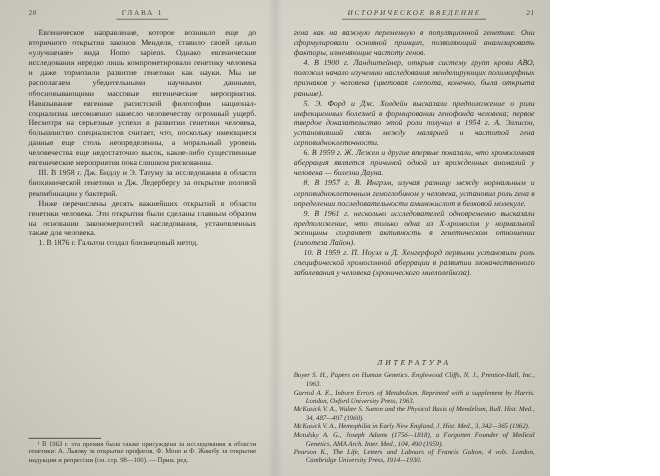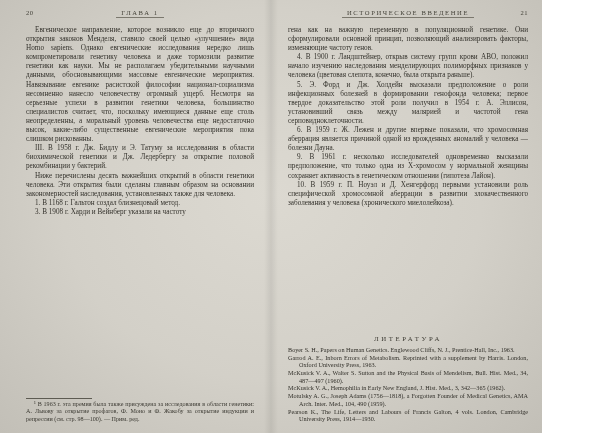--- a/index.html
+++ b/index.html
@@ -1,32 +1,32 @@
 <!DOCTYPE html>
 <html><head>
 <meta charset="utf-8">
 <style>
   * { margin:0; padding:0; box-sizing:border-box; }
   html,body { width:600px; height:433px; overflow:hidden; }
   body { font-family:"Liberation Serif", serif; }
 
   .spread {
-    width:542px; height:433px; display:flex; position:relative; overflow:hidden;
+    width:500px; height:433px; display:flex; position:relative; overflow:hidden;
     background: radial-gradient(ellipse at 50% 45%, #dcd9d1 0%, #d3d0c8 55%, #c2bfb7 100%);
     color:#33312b;
   }
   .spread::after {
     content:''; position:absolute; left:calc(50% - 7px); top:0; width:14px; height:100%;
     background:linear-gradient(90deg, rgba(0,0,0,0) 0%, rgba(0,0,0,0.07) 50%, rgba(0,0,0,0) 100%);
     pointer-events:none;
   }
 
   .page { width:50%; height:100%; overflow:hidden; display:flex; flex-direction:column; }
   .page.left  { padding:9px 17px 10px 26px; }
-  .page.right { padding:9px 14px 10px 17px; }
+  .page.right { padding:9px 14px 10px 17px;font-style:italic; }
 
   .page-header { display:flex; align-items:baseline; font-size:6.6px; color:#45433a; margin-bottom:8px; }
   .pageno { width:22px; letter-spacing:0.5px; }
   .page.right .pageno { text-align:right; }
   .running-wrap { flex:1; text-align:center; }
   .running { display:inline-block; letter-spacing:1.6px; padding:0 5px 1px; border-bottom:0.6px solid #7b786e; white-space:nowrap; }
   .hdr-spacer { width:22px; }
 
   .para { font-size:7.2px; line-height:9.1px; text-align:justify; }
   .indent { text-indent:9px; }
@@ -54,22 +54,21 @@
 
     <p class="para indent">Евгеническое направление, которое возникло еще до вторичного открытия законов Менделя, ставило своей целью «улучшение» вида Homo sapiens. Однако евгенические исследования нередко лишь компрометировали генетику человека и даже тормозили развитие генетики как науки. Мы не располагаем убедительными научными данными, обосновывающими массовые евгенические мероприятия. Навязывание евгенике расистской философии национал-социализма несомненно нанесло человечеству огромный ущерб. Несмотря на серьезные успехи в развитии генетики человека, большинство специалистов считает, что, поскольку имеющиеся данные еще столь неопределенны, а моральный уровень человечества еще недостаточно высок, какие-либо существенные евгенические мероприятия пока слишком рискованны.</p>
 
     <div class="listblock">
         <p class="para">III. В 1958 г. Дж. Бидлу и Э. Татуму за исследования в области биохимической генетики и Дж. Ледербергу за открытие половой рекомбинации у бактерий.</p>
       </div>
 
     <p class="para indent">Ниже перечислены десять важнейших открытий в области генетики человека. Эти открытия были сделаны главным образом на основании закономерностей наследования, установленных также для человека.</p>
 
     <div class="listblock">
-        <p class="para">1. В 1168 г. Гальтон создал близнецовый метод.</p>
-        <p class="para">3. В 1908 г. Харди и Вейнберг указали на частоту</p>
+        <p class="para">1. В 1876 г. Гальтон создал близнецовый метод.</p>
       </div>
 
     <div class="footnote-block">
       <div class="footnote-rule"></div>
       <p class="footnote">¹ В 1963 г. эта премия была также присуждена за исследования в области генетики: А. Львову за открытие профагов, Ф. Моно и Ф. Жакобу за открытие индукции и репрессии (см. стр. 98—100). — Прим. ред.</p>
     </div>
   </section>
 
   <section class="page right">
     <header class="page-header">
@@ -77,20 +76,21 @@
       <span class="running-wrap"><span class="running">ИСТОРИЧЕСКОЕ ВВЕДЕНИЕ</span></span>
       <span class="pageno">21</span>
     </header>
 
     <p class="para">гена как на важную переменную в популяционной генетике. Они сформулировали основной принцип, позволяющий анализировать факторы, изменяющие частоту генов.</p>
 
     <div class="listblock">
         <p class="para">4. В 1900 г. Ландштейнер, открыв систему групп крови АВО, положил начало изучению наследования менделирующих полиморфных признаков у человека (цветовая слепота, конечно, была открыта раньше).</p>
         <p class="para">5. Э. Форд и Дж. Холдейн высказали предположение о роли инфекционных болезней в формировании генофонда человека; первое твердое доказательство этой роли получил в 1954 г. А. Эллисон, установивший связь между малярией и частотой гена серповидноклеточности.</p>
         <p class="para">6. В 1959 г. Ж. Лежен и другие впервые показали, что хромосомная аберрация является причиной одной из врожденных аномалий у человека — болезни Дауна.</p>
+        <p class="para">8. В 1957 г. В. Ингрэм, изучая разницу между нормальным и серповидноклеточным гемоглобином у человека, установил роль гена в определении последовательности аминокислот в белковой молекуле.</p>
         <p class="para">9. В 1961 г. несколько исследователей одновременно высказали предположение, что только одна из Х-хромосом у нормальной женщины сохраняет активность в генетическом отношении (гипотеза Лайон).</p>
         <p class="para">10. В 1959 г. П. Ноуэл и Д. Хенгерфорд первыми установили роль специфической хромосомной аберрации в развитии злокачественного заболевания у человека (хронического миелолейкоза).</p>
       </div>
 
     <div class="lit-section">
       <h2 class="lit-heading">ЛИТЕРАТУРА</h2>
       <div>
           <p class="ref">Boyer S. H., Papers on Human Genetics. Englewood Cliffs, N. J., Prentice-Hall, Inc., 1963.</p>
           <p class="ref">Garrod A. E., Inborn Errors of Metabolism. Reprinted with a supplement by Harris. London, Oxford University Press, 1963.</p>
           <p class="ref">McKusick V. A., Walter S. Sutton and the Physical Basis of Mendelism, Bull. Hist. Med., 34, 487—497 (1960).</p>

